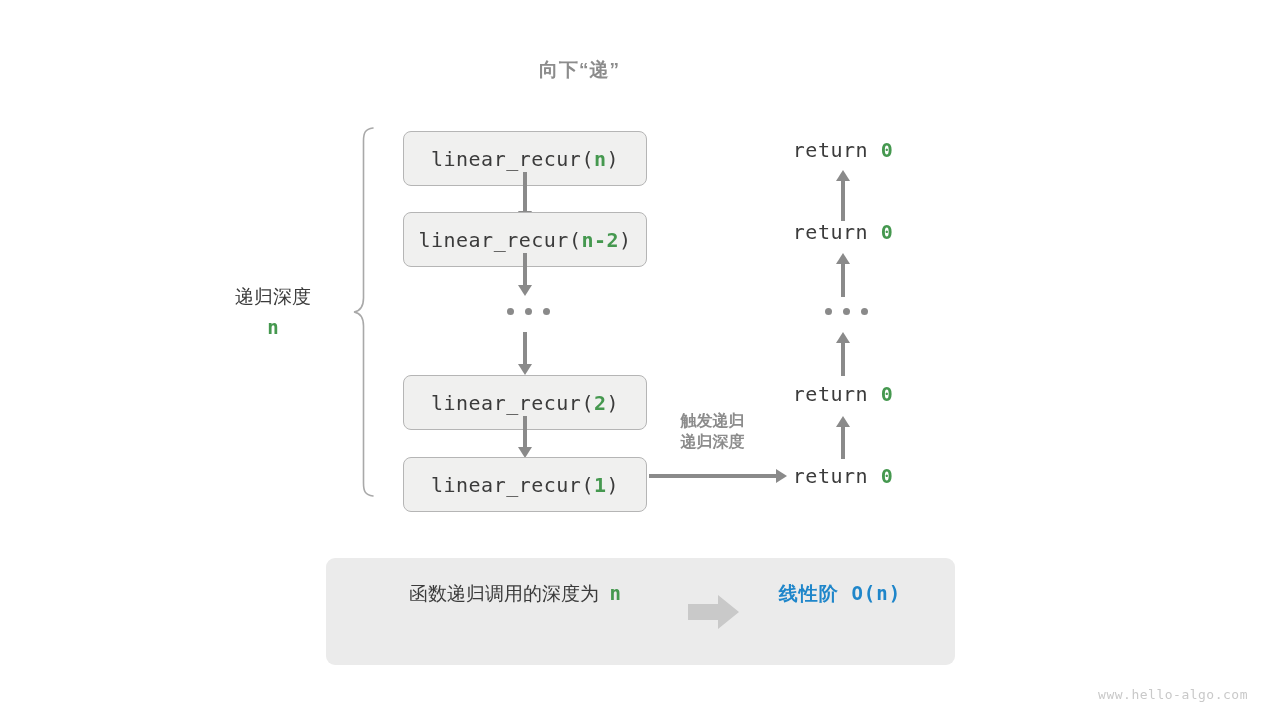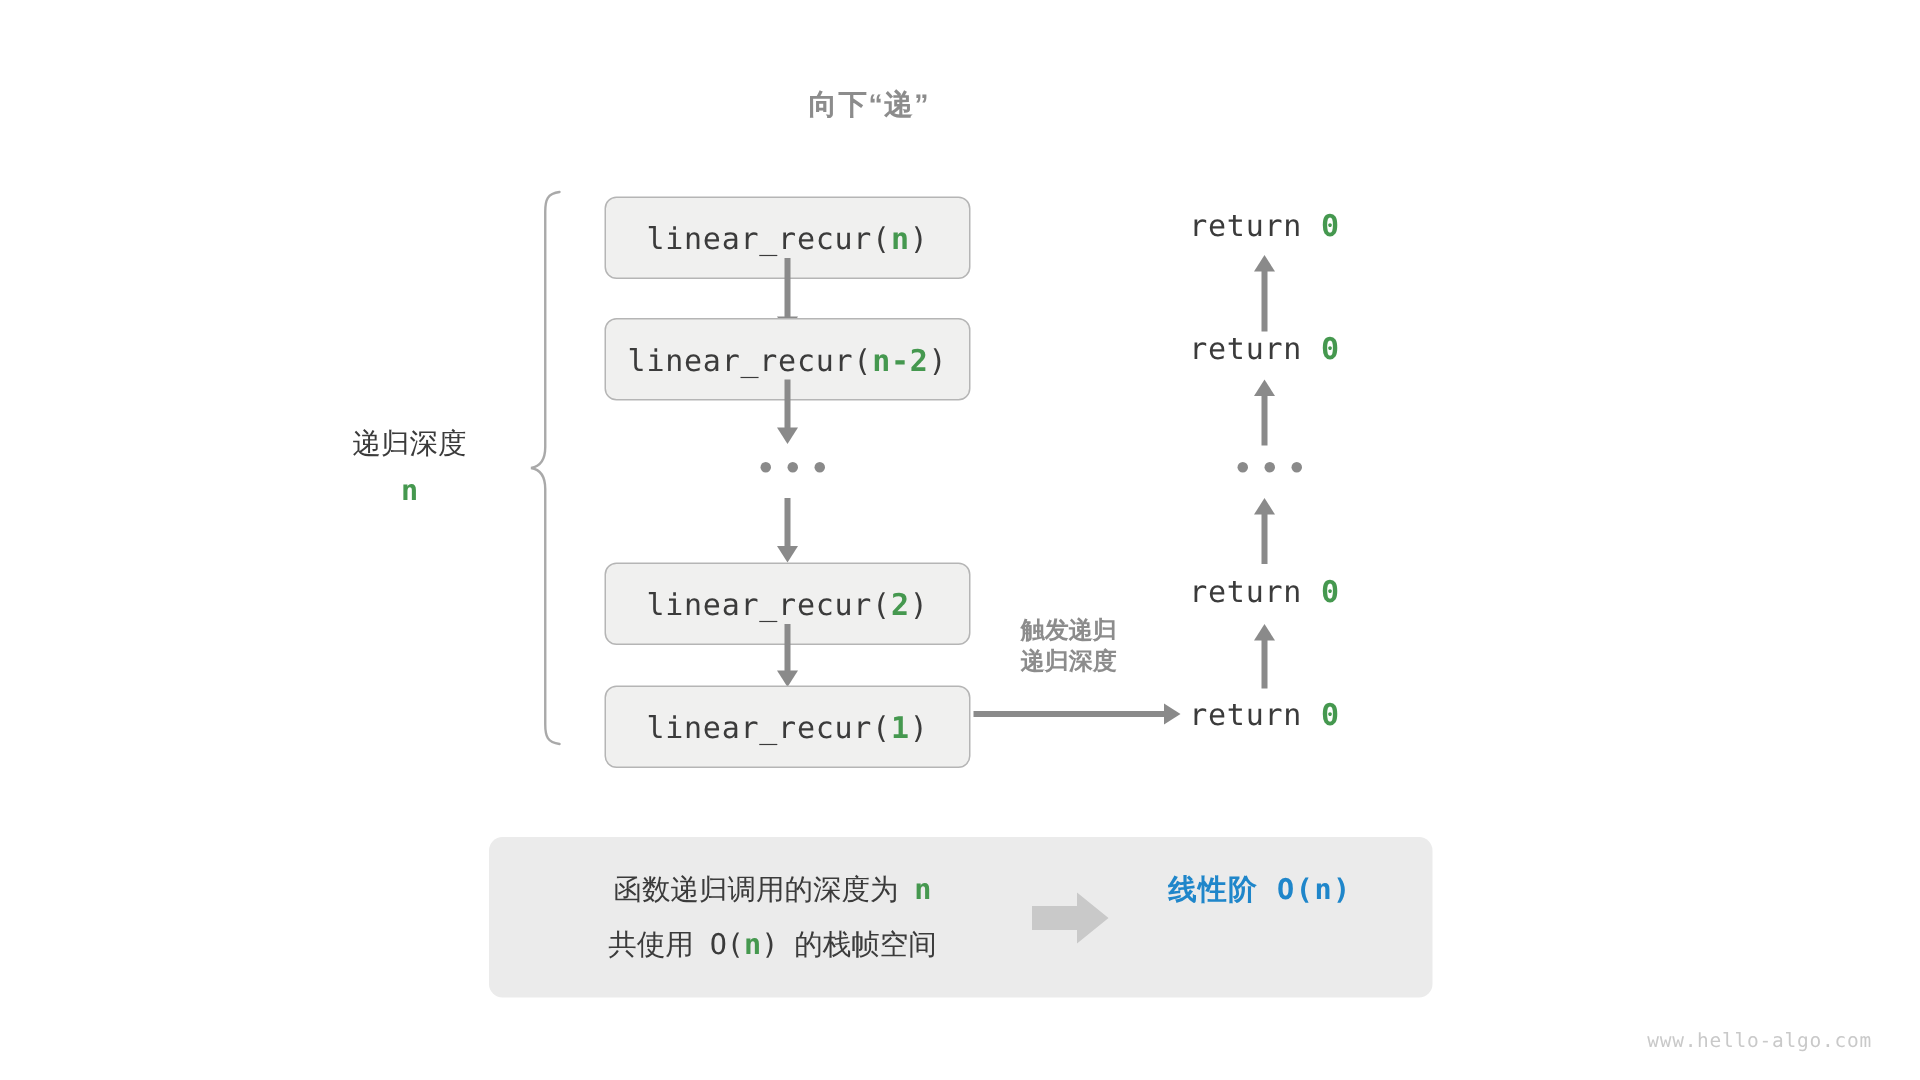--- a/index.html
+++ b/index.html
@@ -333,23 +333,20 @@
   <div class="abs ret" style="top:464px;">
     <span>return</span>&nbsp;<span class="zero">0</span>
   </div>
 
   <div class="abs summary"></div>
 
   <div class="abs sum-left">
     <div class="line">
       <span>函数递归调用的深度为</span>&nbsp;&nbsp;<span class="grn">n</span>
     </div>
-    <div class="line">
-      <span>共使用</span>&nbsp;&nbsp;<span class="mono">O(</span><span class="grn">n</span><span class="mono">)</span>&nbsp;&nbsp;<span>的栈帧空间</span>
-    </div>
   </div>
 
   <div class="abs block-arrow">
     <svg width="52" height="36" viewBox="0 0 52 36" aria-hidden="true">
       <path d="M0,10 L30,10 L30,1 L51,18 L30,35 L30,26 L0,26 Z" fill="#c9c9c9"></path>
     </svg>
   </div>
 
   <div class="abs sum-right">
     <div class="value">

